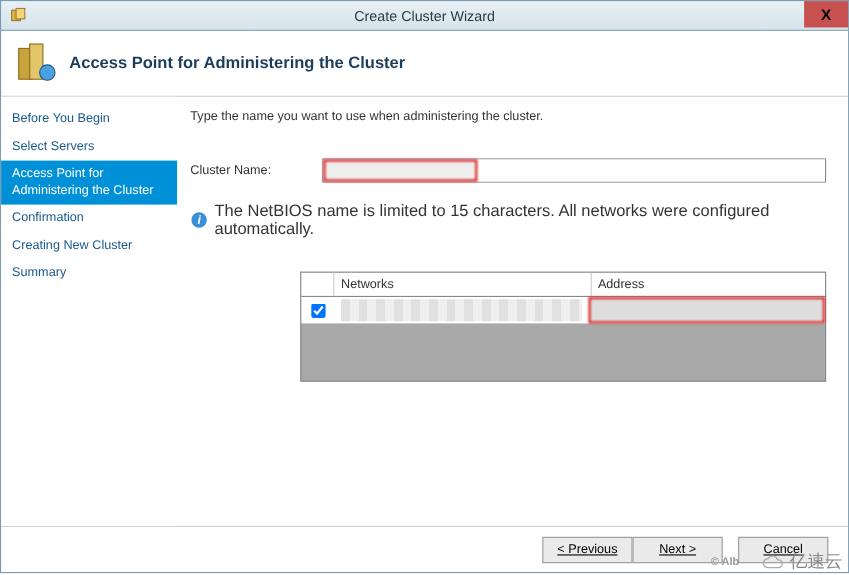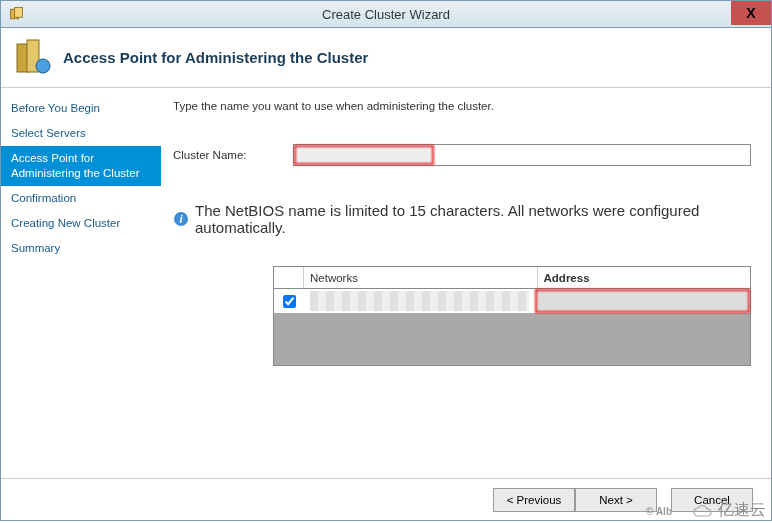--- a/index.html
+++ b/index.html
@@ -15,44 +15,44 @@
     .header-icon { width: 40px; height: 40px; margin-right: 10px; }
     .header-title { font-size: 15px; font-weight: bold; color: #1a3d5a; }
 
     .content-area { display: flex; height: 390px; }
     .sidebar { width: 160px; background: #fff; padding-top: 8px; }
     .sidebar-item { padding: 5px 10px; font-size: 11.5px; color: #1a5a8a; cursor: pointer; line-height: 1.3; }
     .sidebar-item.active { background: #0090d8; color: #fff; }
 
     .main-panel { flex: 1; padding: 12px 20px 12px 12px; font-size: 11.5px; color: #333; }
     .instruction { margin-bottom: 32px; }
-    .field-row { display: flex; align-items: center; margin-bottom: 36px; }
+    .field-row { display: flex; align-items: center; margin-bottom: 17px; }
     .field-label { width: 120px; }
     .field-input-wrap { flex: 1; border: 1px solid #888; height: 22px; display: flex; }
     .redbox { border: 2px solid #e02020; width: 140px; height: 100%; background: #eee; filter: blur(1px); }
     .field-input { flex: 1; border: none; height: 100%; padding: 0 4px; font-size: 11.5px; }
 
     .info-row { display: flex; align-items: center; margin-bottom: 30px; }
     .info-icon { width: 16px; height: 16px; margin-right: 6px; flex-shrink: 0; }
     .info-text { font-size: 15px; }
 
     .table-wrap { margin-left: 100px; margin-right: 0px; border: 1px solid #888; background: #a9a9a9; height: 100px; }
     .table-head { display: flex; background: #fff; border-bottom: 1px solid #888; height: 22px; justify-content: space-between; }
     .th { border-right: 1px solid #ccc; padding: 2px 6px; font-size: 11.5px; display: flex; align-items: center; }
     .th-chk { width: 30px; }
     .th-net { flex: 1.1; }
-    .th-addr { flex: 1; border-right: none; font-weight: bold; }
+    .th-addr { flex: 1; border-right: none; }
     .table-row { display: flex; background: #fff; height: 24px; }
     .td { padding: 2px 6px; display: flex; align-items: center; font-size: 11.5px; }
     .td-chk { width: 30px; justify-content: center; }
     .td-net { flex: 1.1; }
     .td-addr { flex: 1; border: 2px solid #e02020; background: #ddd; filter: blur(1px); }
     .blur-content { width: 100%; height: 100%; background: repeating-linear-gradient(90deg,#ccc,#ccc 8px,#e5e5e5 8px,#e5e5e5 16px); opacity: .6; }
 
-    .button-bar { border-top: 1px solid #ccc; height: 42px; display: flex; align-items: center; justify-content: flex-end; padding-right: 18px; gap: 0; }
+    .button-bar { border-top: 1px solid #ccc; height: 42px; display: flex; align-items: center; justify-content: flex-end; padding-right: 18px; gap: 0; text-decoration: underline; }
     .btn { min-width: 82px; height: 24px; background: #eaeaea; border: 1px solid #9a9a9a; font-size: 11.5px; cursor: pointer; }
     .btn-gap { width: 14px; }
 
     .watermark { position: absolute; right: 6px; bottom: 2px; font-size: 16px; color: #888; display: flex; align-items: center; gap: 4px; pointer-events: none; }
     .copyright { position: absolute; right: 100px; bottom: 6px; font-size: 10px; color: #999; pointer-events: none; font-weight: bold; }
   </style>
 </head>
 <body>
 
 <div class="titlebar">

